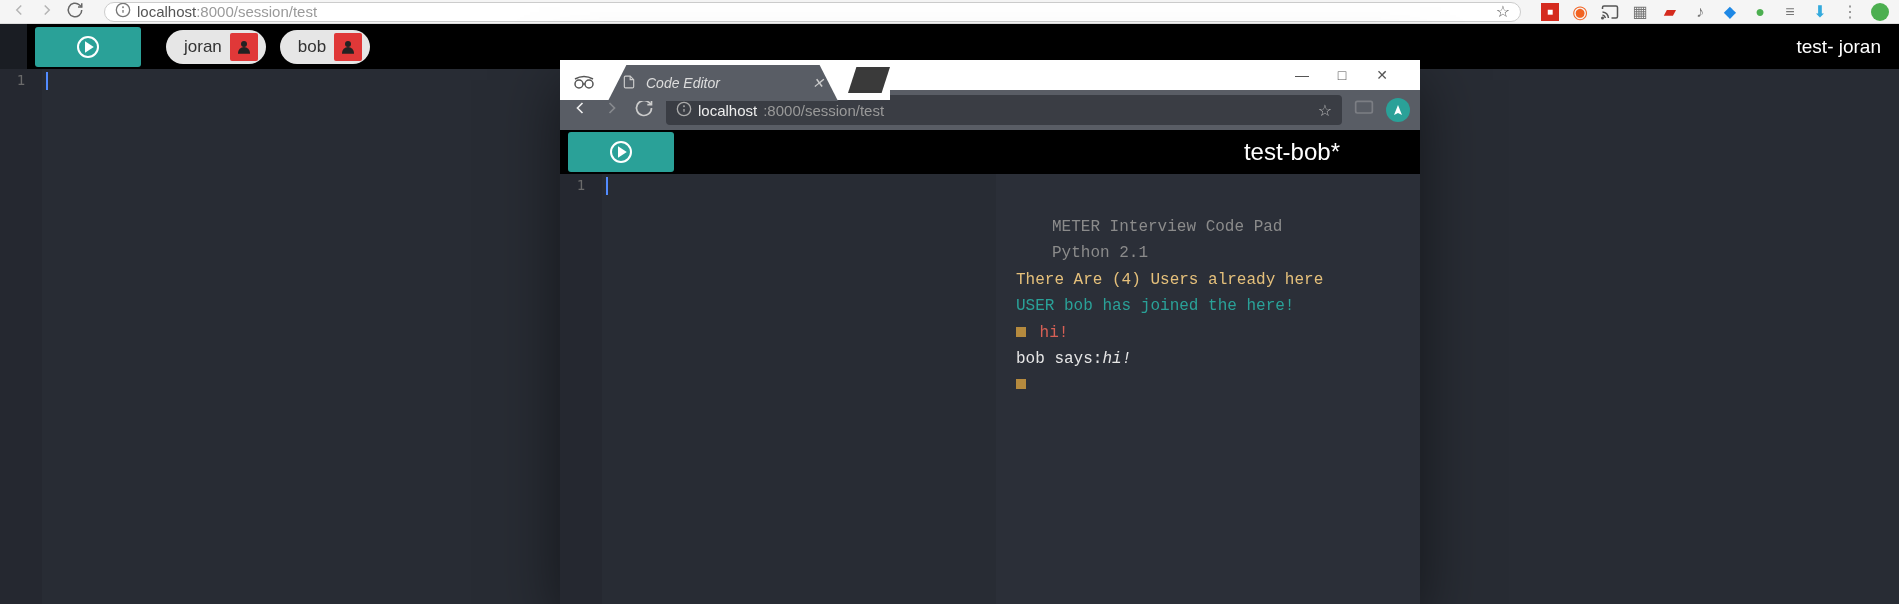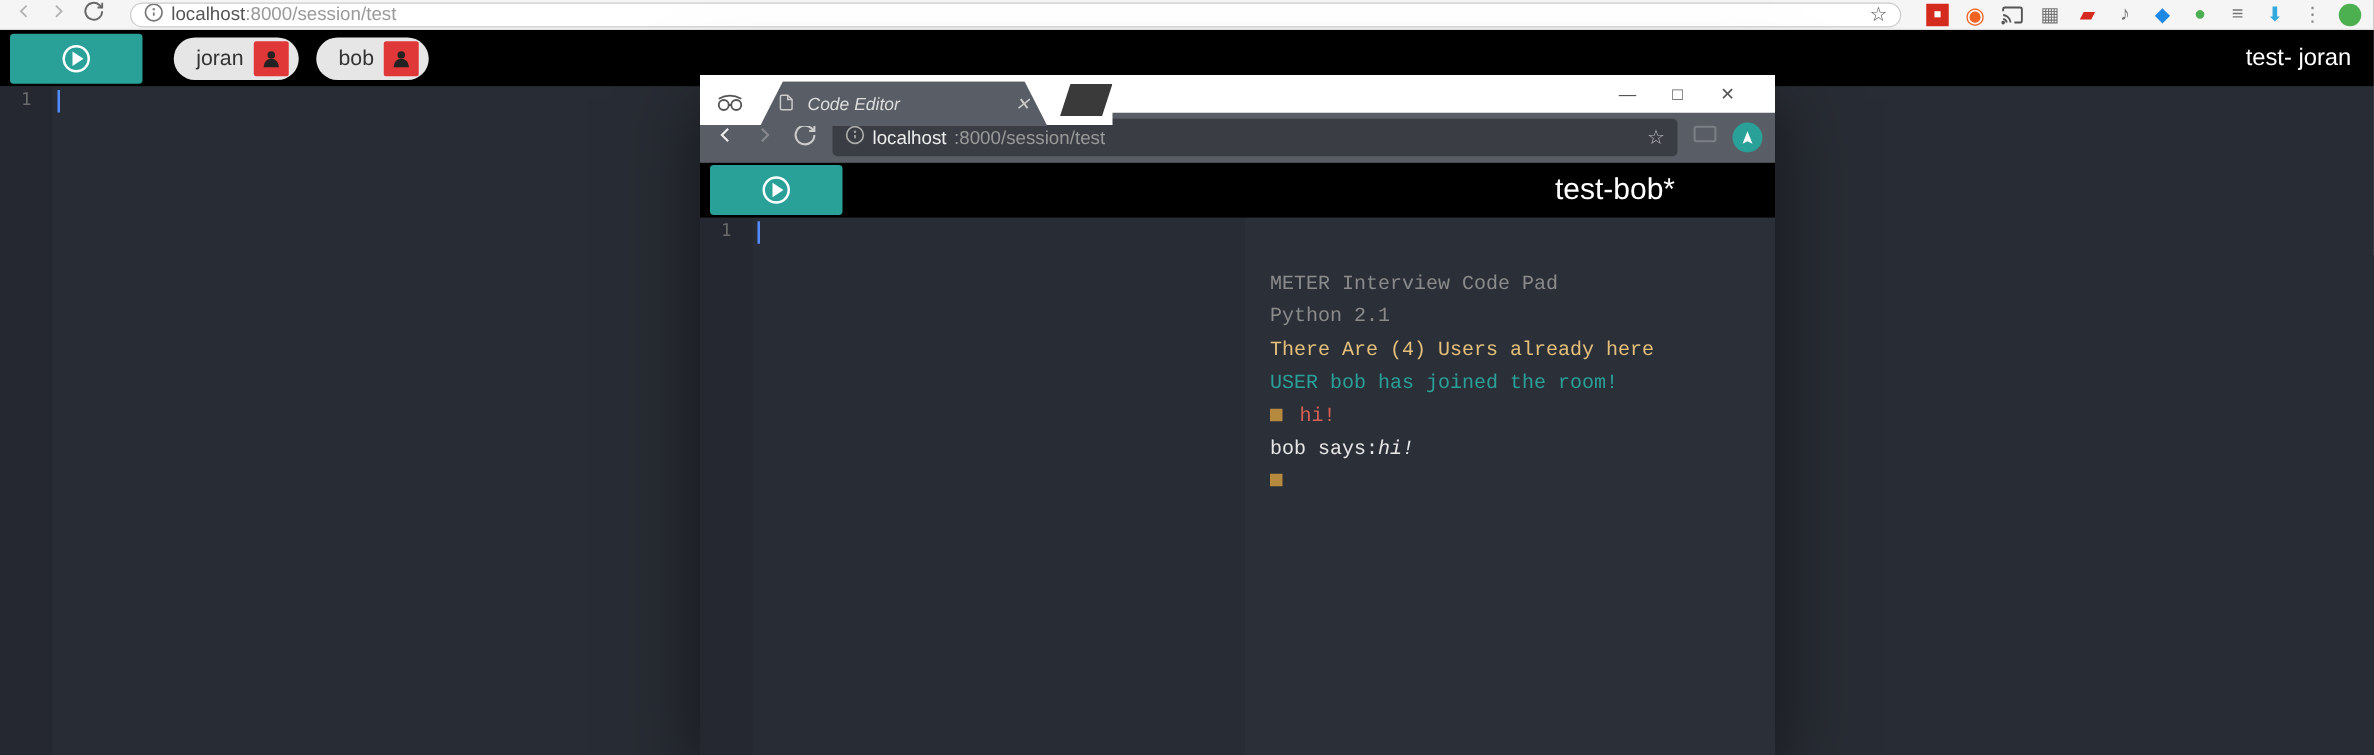--- a/index.html
+++ b/index.html
@@ -64,20 +64,21 @@
       top: 24px; left: 0; right: 0; bottom: 0;
       background: #1a1d23;
     }
     .outer-topbar {
       height: 45px;
       background: #000;
       display: flex;
       align-items: center;
       padding: 0 8px;
       position: relative;
+      margin-left: 27px;
     }
     .run-btn {
       width: 106px;
       height: 40px;
       background: #2aa198;
       border-radius: 3px;
       display: flex;
       align-items: center;
       justify-content: center;
       margin-right: 25px;
@@ -291,21 +292,21 @@
 
     .console-panel {
       width: 424px;
       background: #2b2f38;
       padding: 40px 20px 20px 20px;
       font-family: Consolas, "Courier New", monospace;
       font-size: 16px;
       color: #ddd;
       line-height: 1.65;
     }
-    .console-panel .gray { color: #8b8b8b; }
+    .console-panel .gray { color: #8b8b8b; margin-left: 36px; }
     .console-panel .yellow { color: #e5c07b; }
     .console-panel .teal { color: #2aa198; }
     .console-panel .red { color: #d76055; }
     .console-panel .white { color: #e6e6e6; }
     .console-panel .italic { font-style: italic; }
     .prompt-marker {
       display: inline-block;
       width: 10px; height: 10px;
       background: #b58a3e;
       margin-right: 4px;
@@ -491,20 +492,20 @@
       <div class="inner-gutter">
         <div>1</div>
       </div>
       <div class="inner-editor-body">
         <div class="inner-cursor"></div>
       </div>
       <div class="console-panel">
         <div class="gray">METER Interview Code Pad</div>
         <div class="gray">Python 2.1</div>
         <div class="yellow">There Are (4) Users already here</div>
-        <div class="teal"> USER bob has joined the room!</div>
+        <div class="teal"> USER bob has joined the here!</div>
         <div class="red"><span class="prompt-marker"></span><span> hi!</span></div>
         <div class="white"><span>bob says:</span><span class="italic">hi!</span></div>
         <div><span class="prompt-marker"></span></div>
       </div>
     </div>
   </div>
 </div>
 
 </body></html>

